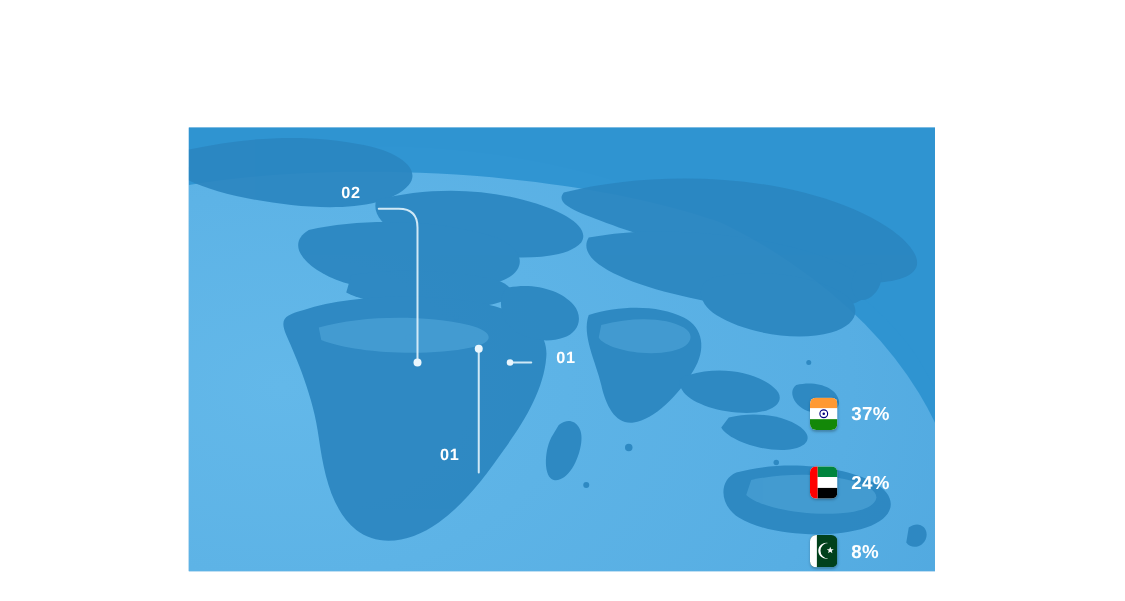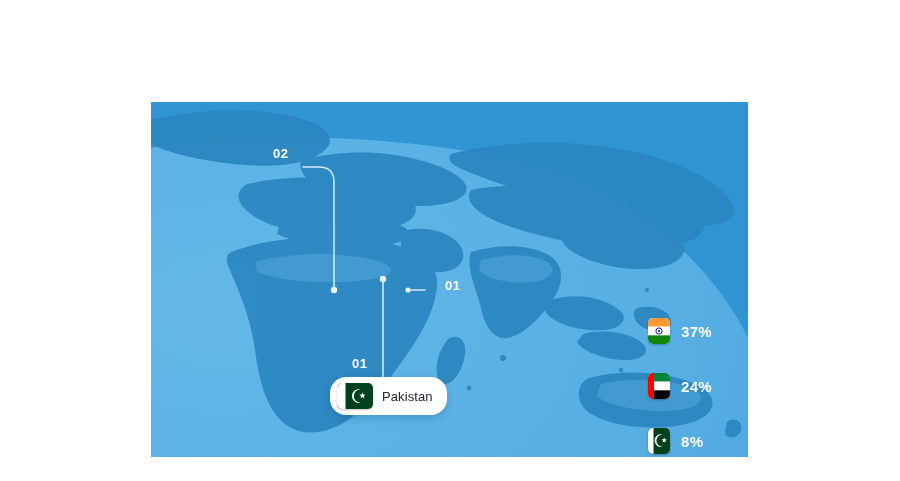--- a/index.html
+++ b/index.html
@@ -224,33 +224,20 @@
         <circle cx="232" cy="177" r="3.2" fill="#eaf6fd"></circle>
       </svg>
     </div>
 
     <div class="rank rank-02">02</div>
     <div class="rank rank-01">01</div>
     <div class="rank rank-03">01</div>
 
 
 
-    <div class="pill pill-pakistan">
-      <span class="flag flag-pill">
-        <svg viewBox="0 0 36 26" preserveAspectRatio="none">
-          <rect x="0" y="0" width="36" height="26" fill="#01411c"></rect>
-          <rect x="0" y="0" width="8.5" height="26" fill="#ffffff"></rect>
-          <g fill="#ffffff">
-            <path d="M23.6,6.2 a7,7 0 1 0 0,13.6 a5.6,5.6 0 1 1 0,-13.6 Z"></path>
-            <polygon points="25.4,9.4 26.3,11.6 28.6,11.7 26.8,13.1 27.4,15.3 25.4,14.0 23.5,15.3 24.1,13.1 22.3,11.7 24.6,11.6"></polygon>
-          </g>
-        </svg>
-      </span>
-      <span class="pill-label">Pakistan</span>
-    </div>
 
     <div class="legend">
 
       <div class="legend-row">
         <span class="flag flag-legend">
           <svg viewBox="0 0 22 26" preserveAspectRatio="none">
             <rect x="0" y="0" width="22" height="26" fill="#ffffff"></rect>
             <rect x="0" y="0" width="22" height="8.67" fill="#ff9933"></rect>
             <rect x="0" y="8.67" width="22" height="8.66" fill="#ffffff"></rect>
             <rect x="0" y="17.33" width="22" height="8.67" fill="#138808"></rect>

